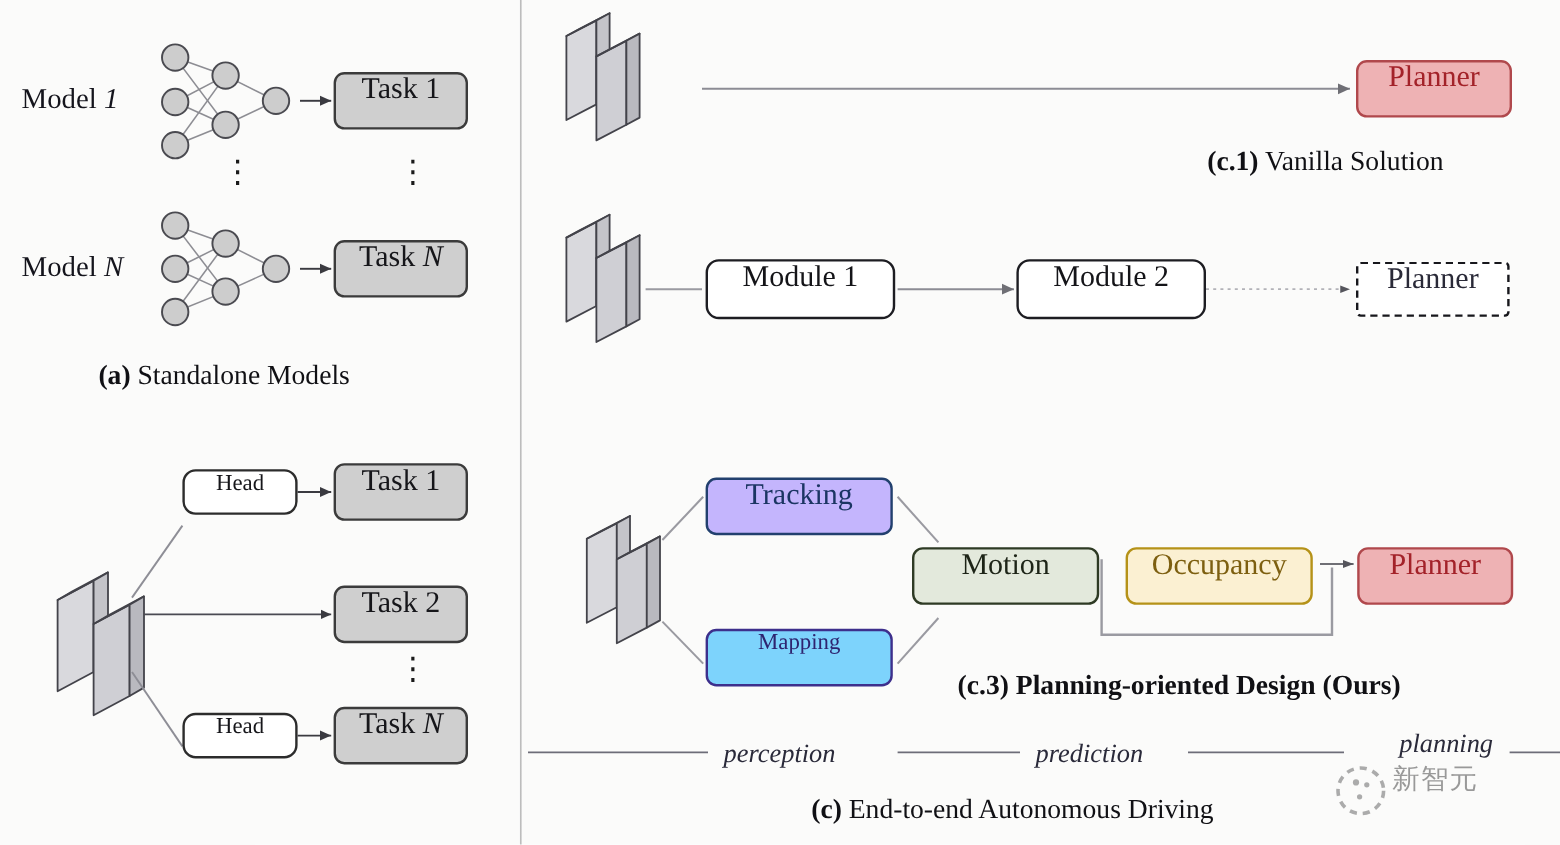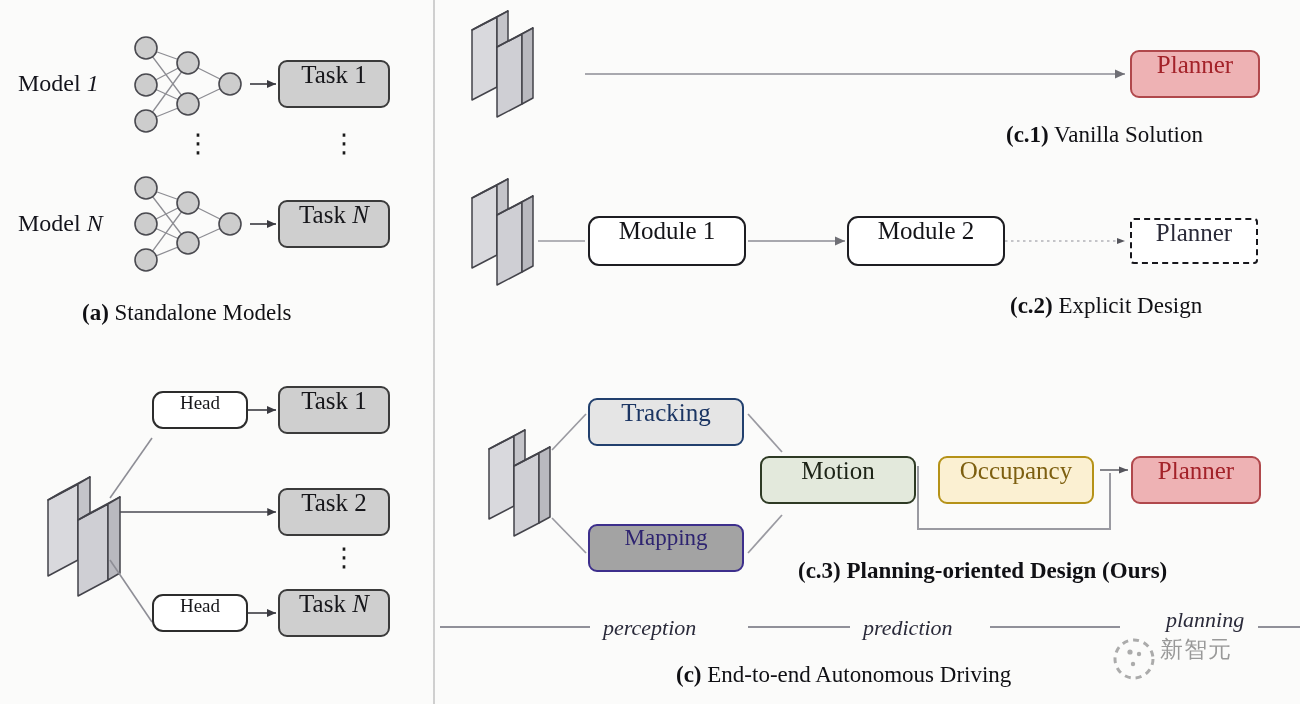--- a/index.html
+++ b/index.html
@@ -60,30 +60,30 @@
     font-size: 25px;
   }
   .box-planner-dashed {
     background: #ffffff;
     border: 2.5px dashed #17171c;
     color: #2a2a38;
     font-size: 25px;
     border-radius: 4px;
   }
   .box-tracking {
-    background: #e5e5e5;
+    background: #c4b5fd;
     border: 2.5px solid #22406e;
     color: #1b3563;
     font-size: 25px;
   }
   .box-mapping {
-    background: #a3a3a3;
+    background: #7dd3fc;
     border: 2.5px solid #3d2f8c;
     color: #2e2470;
-    font-size: 23px;
+    font-size: 19px;
   }
   .box-motion {
     background: #e3e9dc;
     border: 2.5px solid #2e3a24;
     color: #1d2417;
     font-size: 25px;
   }
   .box-occupancy {
     background: #fbf0d2;
     border: 2.5px solid #b59218;
@@ -331,23 +331,20 @@
 
   <div class="abs box box-module" style="left:588px; top:216px; width:158px; height:50px;">
     <span>Module 1</span>
   </div>
   <div class="abs box box-module" style="left:847px; top:216px; width:158px; height:50px;">
     <span>Module 2</span>
   </div>
   <div class="abs box box-planner-dashed" style="left:1130px; top:218px; width:128px; height:46px;">
     <span>Planner</span>
   </div>
-  <div class="abs caption" style="left:1010px; top:293px;">
-    <span class="bld">(c.2)</span><span> Explicit Design</span>
-  </div>
 
   <div class="abs box box-tracking" style="left:588px; top:398px; width:156px; height:48px;">
     <span>Tracking</span>
   </div>
   <div class="abs box box-mapping" style="left:588px; top:524px; width:156px; height:48px;">
     <span>Mapping</span>
   </div>
   <div class="abs box box-occupancy" style="left:938px; top:456px; width:156px; height:48px;">
     <span>Occupancy</span>
   </div>

